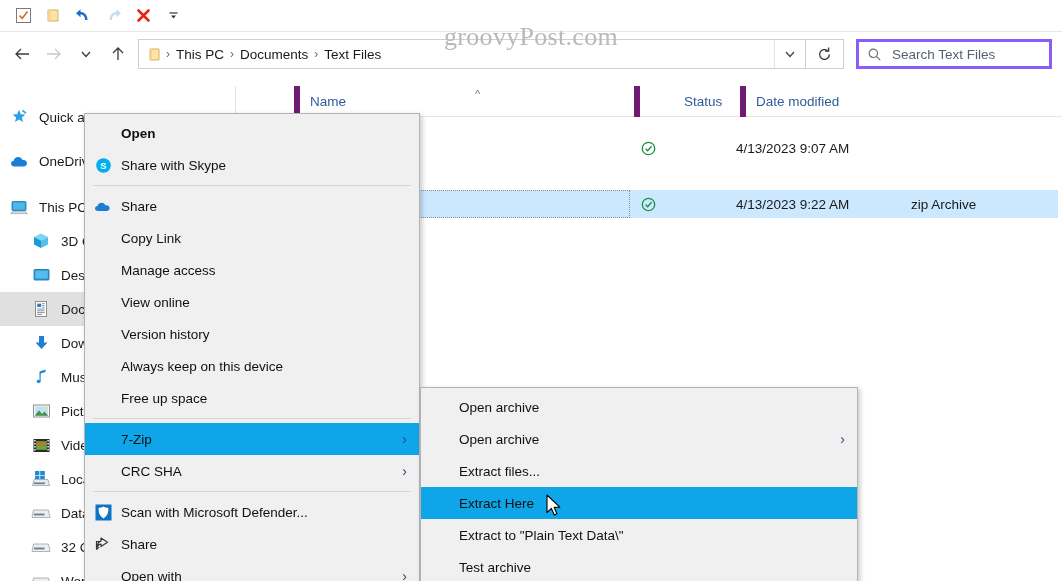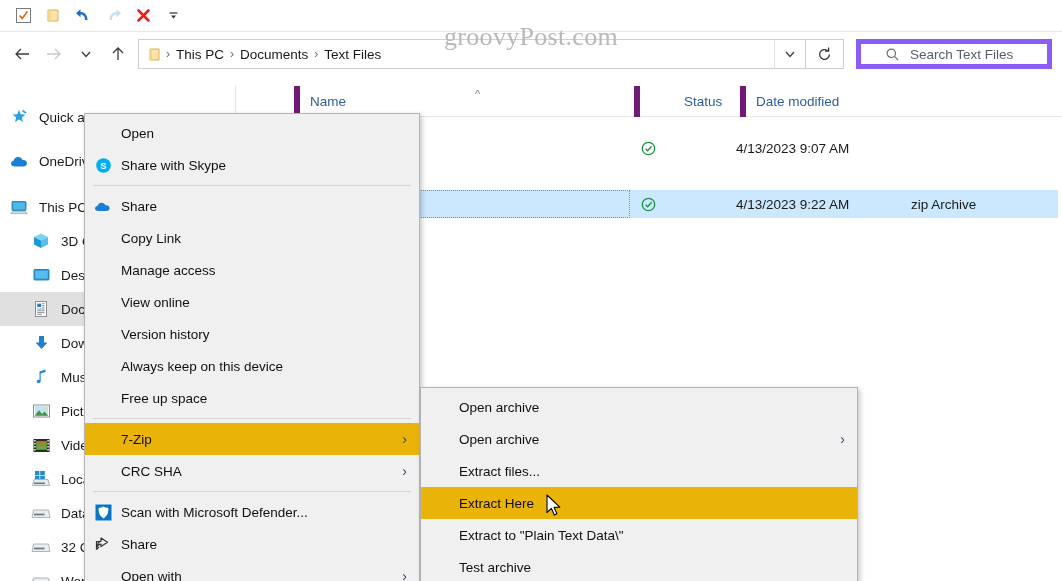--- a/index.html
+++ b/index.html
@@ -104,26 +104,26 @@
     border: 1px solid #cfcfcf;
     border-left: none;
     background: #fff;
     display: flex; align-items: center; justify-content: center;
     box-sizing: border-box;
     color: #333;
   }
   .searchbox {
     margin-left: 12px;
     width: 196px; height: 30px;
-    border: 5px solid #8b5cf6;
-    background: #ffffff;
-    display: flex;
-    align-items: center;
-    box-sizing: border-box;
-    padding-left: 24px;
+    border: 3px solid #8b5cf6;
+    background: #ffffff;
+    display: flex;
+    align-items: center;
+    box-sizing: border-box;
+    padding-left: 8px;
   }
   .search-ph {
     margin-left: 10px;
     font-size: 13.5px;
     color: #555f6b;
     white-space: nowrap;
   }
 
   
   .colheaders {
@@ -229,22 +229,22 @@
   .mi {
     position: relative;
     height: 32px;
     display: flex;
     align-items: center;
     padding-left: 36px;
     box-sizing: border-box;
     white-space: nowrap;
     cursor: default;
   }
-  .mi.hover { background: #eab308; }
-  .mi.bold { font-weight: normal; }
+  .mi.hover { background: #0ea5e9; }
+  .mi.bold { font-weight: bold; }
   .mi-icon {
     position: absolute;
     left: 8px; top: 50%;
     transform: translateY(-50%);
     width: 20px; height: 20px;
     display: flex; align-items: center; justify-content: center;
   }
   .mi-arrow {
     position: absolute;
     right: 12px; top: 50%;

